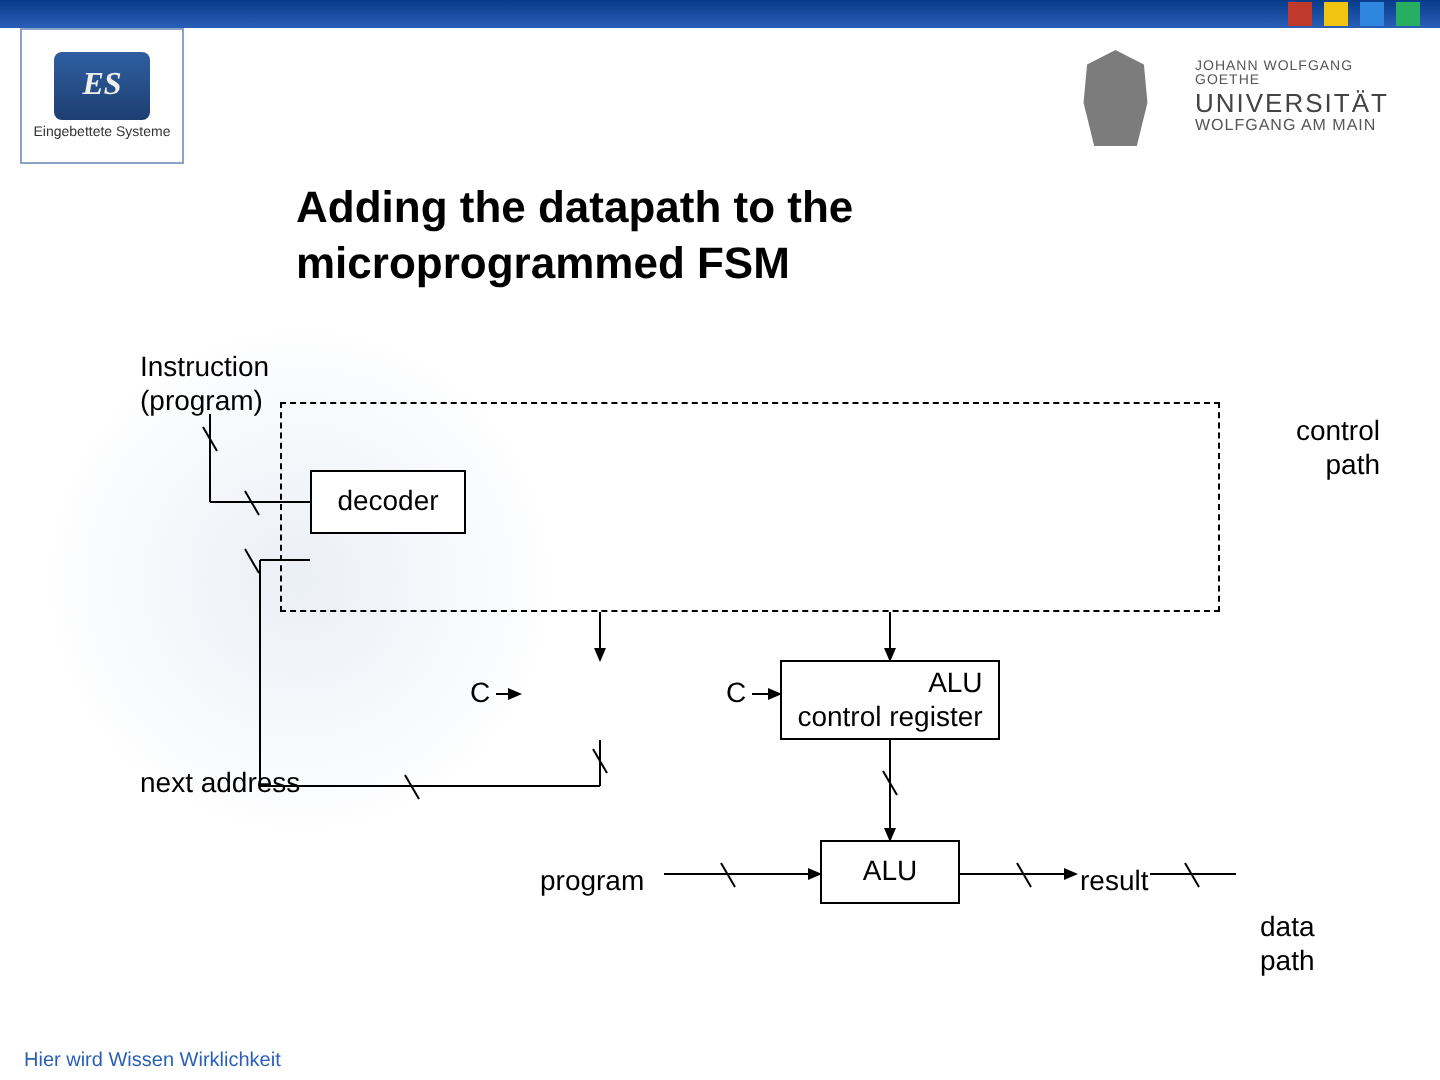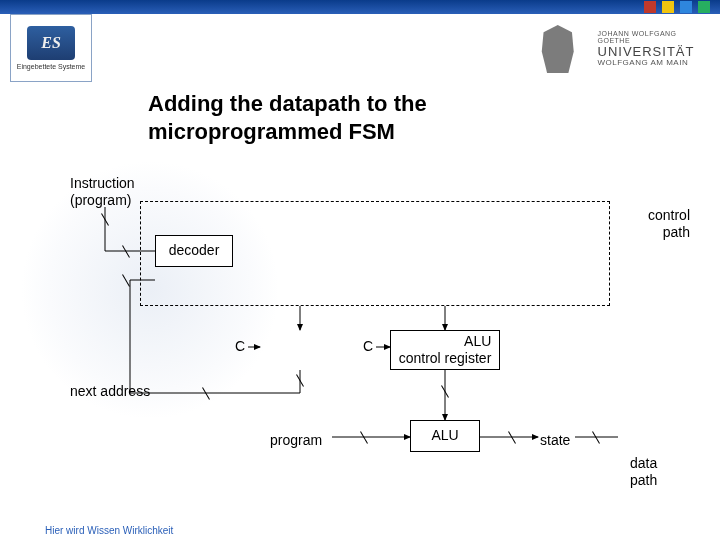--- a/index.html
+++ b/index.html
@@ -128,21 +128,21 @@
     transform: rotate(60deg); transform-origin:center;
     left:-1px; top:6px;
   }
 
   .footer {
     position: absolute;
     bottom: 4px; left: 12px; right: 12px;
     display: flex; justify-content: space-between;
     font-size: 10px; color: #444;
   }
-  .footer .right { color: #2a5fb8; margin-left: 33px; }
+  .footer .right { color: #2a5fb8; }
 </style>
 </head>
 <body>
 
 <div class="topbar">
   <div class="sq red"></div>
   <div class="sq yellow"></div>
   <div class="sq blue"></div>
   <div class="sq green"></div>
 </div>
@@ -190,21 +190,21 @@
 
   <div class="box alu-box">ALU</div>
 
   <div class="lbl c1-lbl">C</div>
   <div class="lbl c2-lbl">C</div>
 
   <div class="lbl next-lbl" style="text-align:right;">next address</div>
 
   <div class="lbl oper-lbl">program</div>
 
-  <div class="lbl result-lbl">state</div>
+  <div class="lbl result-lbl">result</div>
 
   <svg class="wires">
     <defs>
       <marker id="arrow" markerWidth="8" markerHeight="8" refX="6" refY="3" orient="auto">
         <path d="M0,0 L7,3 L0,6 Z" fill="#000"></path>
       </marker>
     </defs>
 
     <line x1="35" y1="32" x2="35" y2="76" stroke="#000" stroke-width="1"></line>
     <line x1="35" y1="76" x2="85" y2="76" stroke="#000" stroke-width="1"></line>

